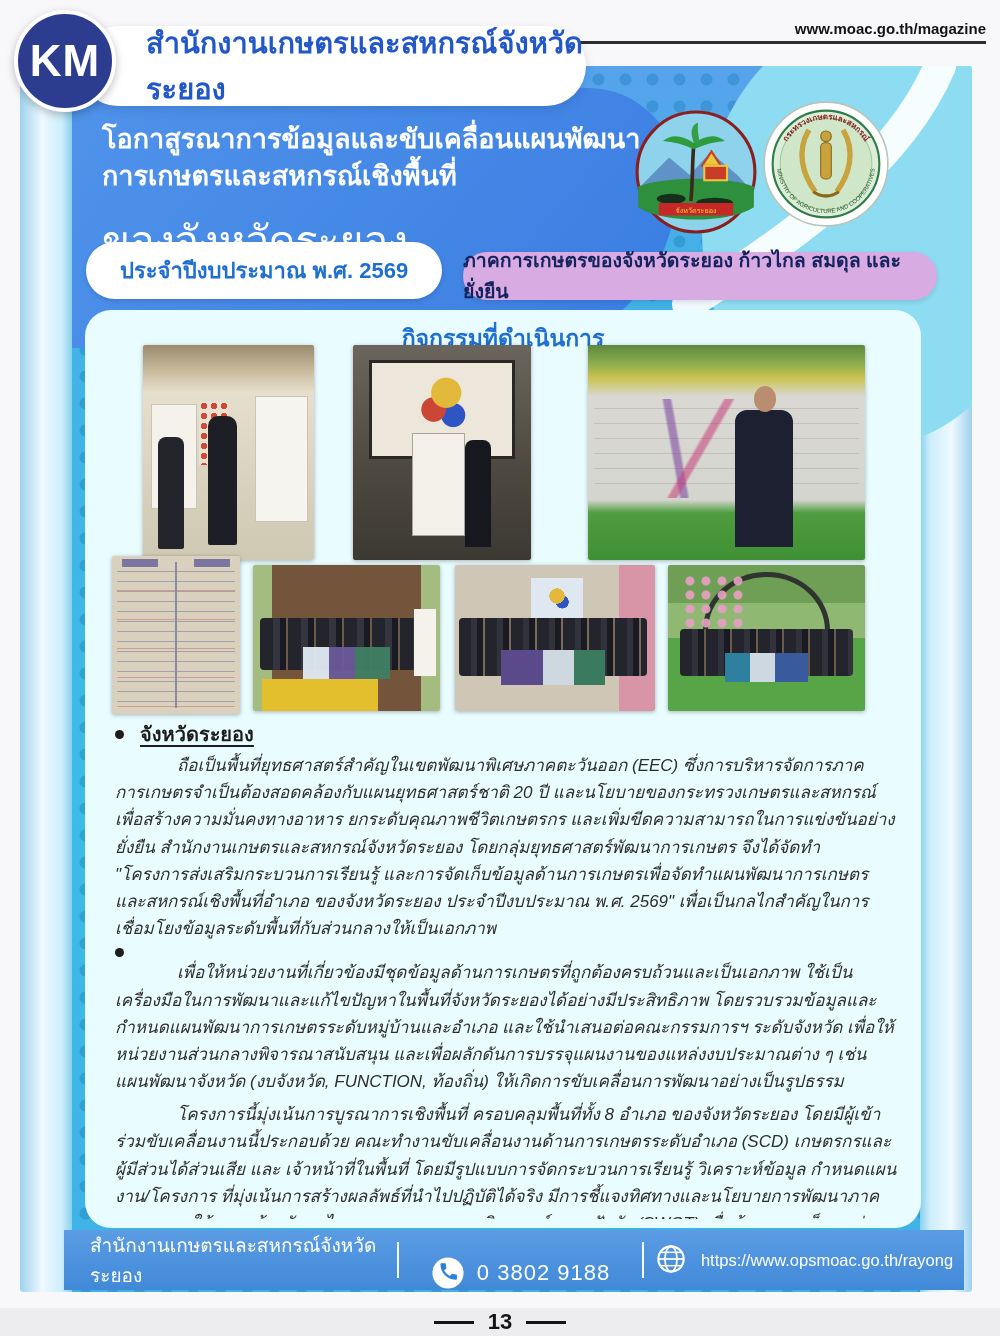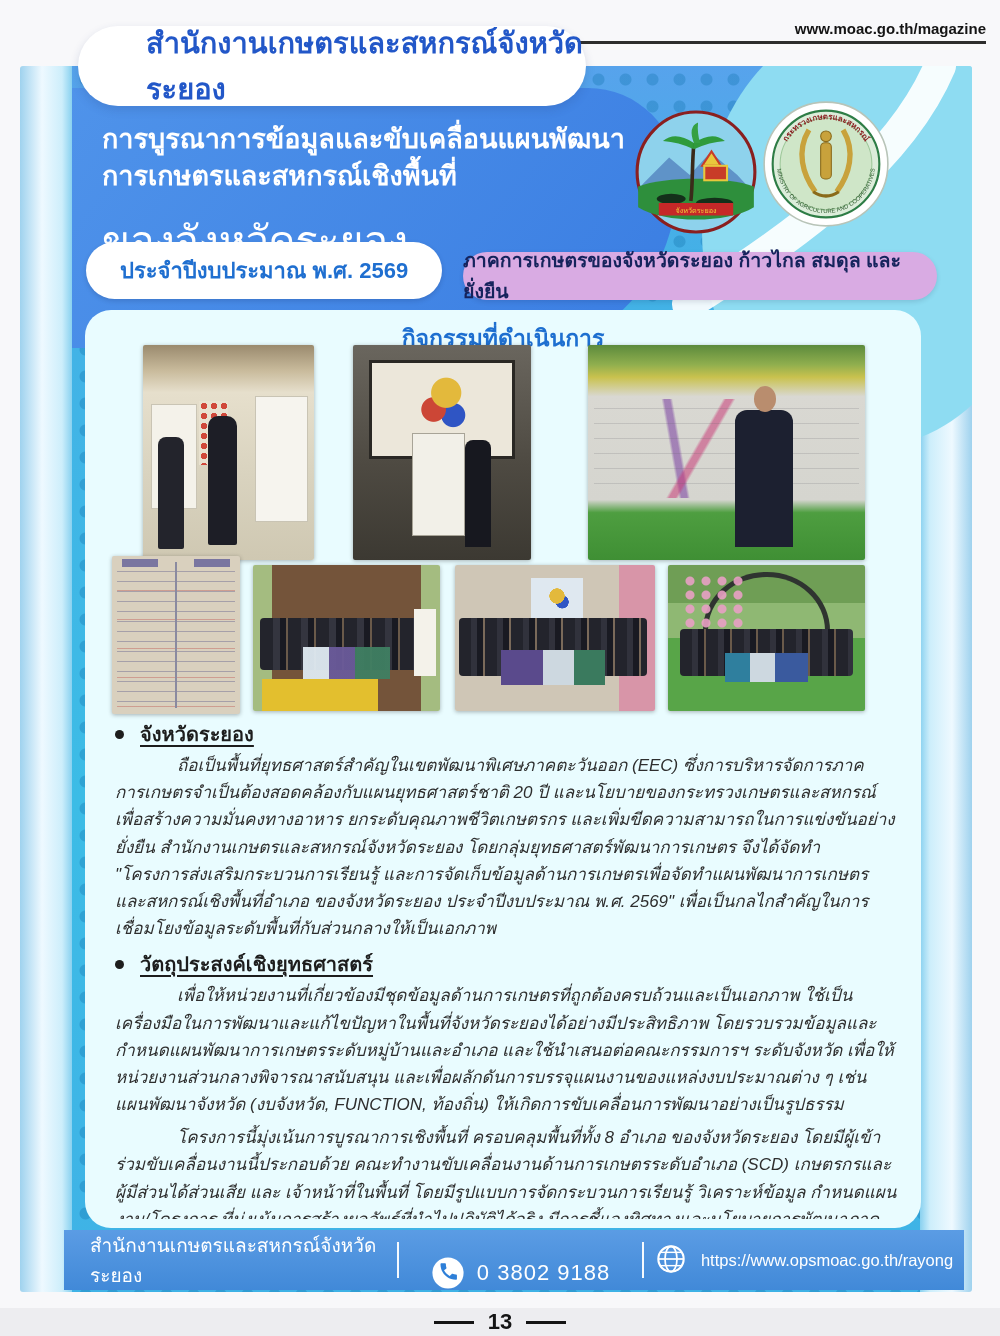--- a/index.html
+++ b/index.html
@@ -141,21 +141,21 @@
 
   <div class="poster">
     <div class="core"></div>
     <div class="cyan-blob"></div>
     <div class="hero-blob"></div>
     <svg class="swoosh" viewBox="0 0 952 420">
       <path d="M920 0 C 880 94, 780 168, 668 238" stroke="#ffffff" stroke-width="32" fill="none" opacity="0.92" stroke-linecap="round"></path>
     </svg>
 
     <div class="hero-title">
-      <div class="t12">การบูรณาการข้อมูลและขับเคลื่อนแผนพัฒนา</div>
+      <div class="t12">โอกาสูรณาการข้อมูลและขับเคลื่อนแผนพัฒนา</div>
       <div class="t12">การเกษตรและสหกรณ์เชิงพื้นที่</div>
       <div class="t3">ของจังหวัดระยอง</div>
     </div>
     <div class="year-pill">ประจำปีงบประมาณ พ.ศ. 2569</div>
 
     <svg class="seal seal-prov" viewBox="0 0 120 120">
       <ellipse cx="60" cy="60" rx="57" ry="58" fill="#8ed2ec" stroke="#8a1f1f" stroke-width="3"></ellipse>
       <path d="M8 72 L34 46 L54 63 L74 41 L100 63 L112 76 L8 76 Z" fill="#5f93c8"></path>
       <path d="M4 74 C 30 64, 90 64, 116 74 L116 94 C 90 110, 30 110, 4 94 Z" fill="#2e8f3c"></path>
       <ellipse cx="36" cy="86" rx="14" ry="5" fill="#14301a"></ellipse>
@@ -237,21 +237,20 @@
       </div>
 
       <div class="sections">
         <div class="sec-head">
           <span class="bullet"></span>
           <span class="ht">จังหวัดระยอง</span>
         </div>
         <p>ถือเป็นพื้นที่ยุทธศาสตร์สำคัญในเขตพัฒนาพิเศษภาคตะวันออก (EEC) ซึ่งการบริหารจัดการภาคการเกษตรจำเป็นต้องสอดคล้องกับแผนยุทธศาสตร์ชาติ 20 ปี และนโยบายของกระทรวงเกษตรและสหกรณ์ เพื่อสร้างความมั่นคงทางอาหาร ยกระดับคุณภาพชีวิตเกษตรกร และเพิ่มขีดความสามารถในการแข่งขันอย่างยั่งยืน สำนักงานเกษตรและสหกรณ์จังหวัดระยอง โดยกลุ่มยุทธศาสตร์พัฒนาการเกษตร จึงได้จัดทำ "โครงการส่งเสริมกระบวนการเรียนรู้ และการจัดเก็บข้อมูลด้านการเกษตรเพื่อจัดทำแผนพัฒนาการเกษตรและสหกรณ์เชิงพื้นที่อำเภอ ของจังหวัดระยอง ประจำปีงบประมาณ พ.ศ. 2569" เพื่อเป็นกลไกสำคัญในการเชื่อมโยงข้อมูลระดับพื้นที่กับส่วนกลางให้เป็นเอกภาพ</p>
         <div class="sec-head">
           <span class="bullet"></span>
-          <span class="ht">วัตถุประสงค์เชิงยุทธศาสตร์</span>
         </div>
         <p>เพื่อให้หน่วยงานที่เกี่ยวข้องมีชุดข้อมูลด้านการเกษตรที่ถูกต้องครบถ้วนและเป็นเอกภาพ ใช้เป็นเครื่องมือในการพัฒนาและแก้ไขปัญหาในพื้นที่จังหวัดระยองได้อย่างมีประสิทธิภาพ โดยรวบรวมข้อมูลและกำหนดแผนพัฒนาการเกษตรระดับหมู่บ้านและอำเภอ และใช้นำเสนอต่อคณะกรรมการฯ ระดับจังหวัด เพื่อให้หน่วยงานส่วนกลางพิจารณาสนับสนุน และเพื่อผลักดันการบรรจุแผนงานของแหล่งงบประมาณต่าง ๆ เช่น แผนพัฒนาจังหวัด (งบจังหวัด, FUNCTION, ท้องถิ่น) ให้เกิดการขับเคลื่อนการพัฒนาอย่างเป็นรูปธรรม</p>
         <p>โครงการนี้มุ่งเน้นการบูรณาการเชิงพื้นที่ ครอบคลุมพื้นที่ทั้ง 8 อำเภอ ของจังหวัดระยอง โดยมีผู้เข้าร่วมขับเคลื่อนงานนี้ประกอบด้วย คณะทำงานขับเคลื่อนงานด้านการเกษตรระดับอำเภอ (SCD) เกษตรกรและผู้มีส่วนได้ส่วนเสีย และ เจ้าหน้าที่ในพื้นที่ โดยมีรูปแบบการจัดกระบวนการเรียนรู้ วิเคราะห์ข้อมูล กำหนดแผนงาน/โครงการ ที่มุ่งเน้นการสร้างผลลัพธ์ที่นำไปปฏิบัติได้จริง มีการชี้แจงทิศทางและนโยบายการพัฒนาภาคการเกษตรให้สอดคล้องกับกลไกของกระทรวงฯ การวิเคราะห์สภาพปัจจัย (SWOT) เพื่อค้นหาจุดแข็ง จุดอ่อน โอกาส และปัญหาในทุกขั้นตอนของสินค้าเกษตร การวิเคราะห์และกำหนดห่วงโซ่อุปทาน (SUPPLY CHAIN) ของสินค้าเกษตรที่สำคัญในแต่ละพื้นที่อำเภอ สรุปผลเพื่อสะท้อนปัญหาและความต้องการของเกษตรกรอย่างแท้จริง และเสนอโครงการเพื่อการขับเคลื่อนการพัฒนาดังกล่าว ซึ่งก็คือชุดข้อมูลและโครงการที่กำหนดขึ้นและดำเนินงานได้ เกิดผลสัมฤทธิ์อย่างเป็นรูปธรรม ตอบสนองต่อการแก้ไขปัญหาในพื้นที่ และส่งเสริมให้การพัฒนาด้านการเกษตรและสหกรณ์ของจังหวัดระยอง บรรลุเป้าหมายในการทำให้ภาคการเกษตรก้าวไกล สมดุล และยั่งยืน</p>
       </div>
     </div>
 
     <div class="footer-bar">
       <div class="fcell f1">สำนักงานเกษตรและสหกรณ์จังหวัดระยอง</div>
       <div class="fsep"></div>
       <div class="fcell f2">
@@ -275,19 +274,20 @@
           </svg>
         </span>
         <span>https://www.opsmoac.go.th/rayong</span>
       </div>
     </div>
   </div>
 
   <div class="header-pill">
     <span class="office">สำนักงานเกษตรและสหกรณ์จังหวัดระยอง</span>
   </div>
+  <div class="km-circle">KM</div>
 
   <div class="pagenum-strip">
     <span class="dash"></span>
     <span class="num">13</span>
     <span class="dash"></span>
   </div>
 </div>
 
 </body></html>

